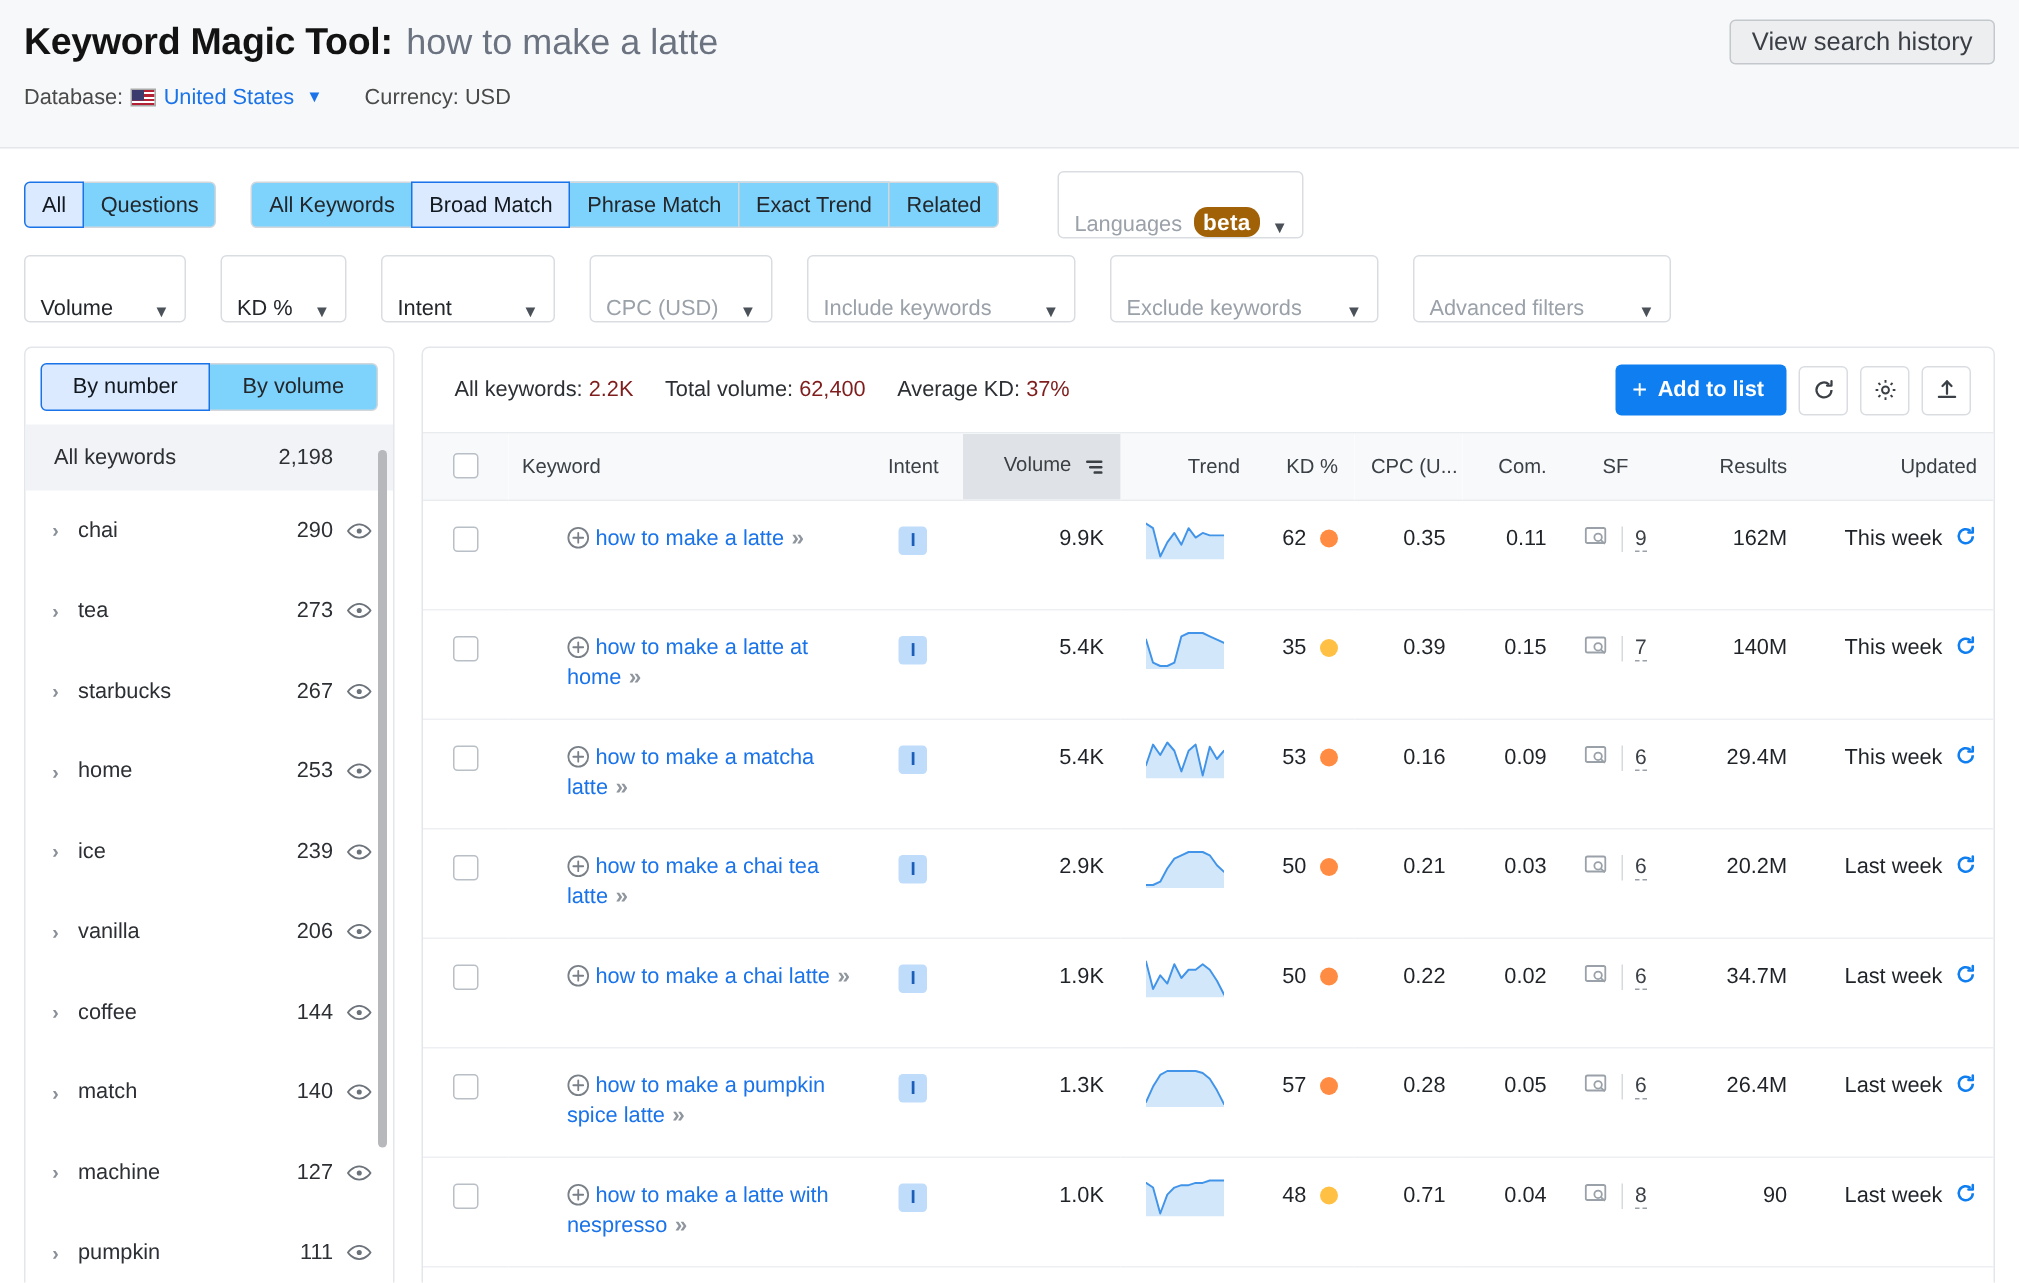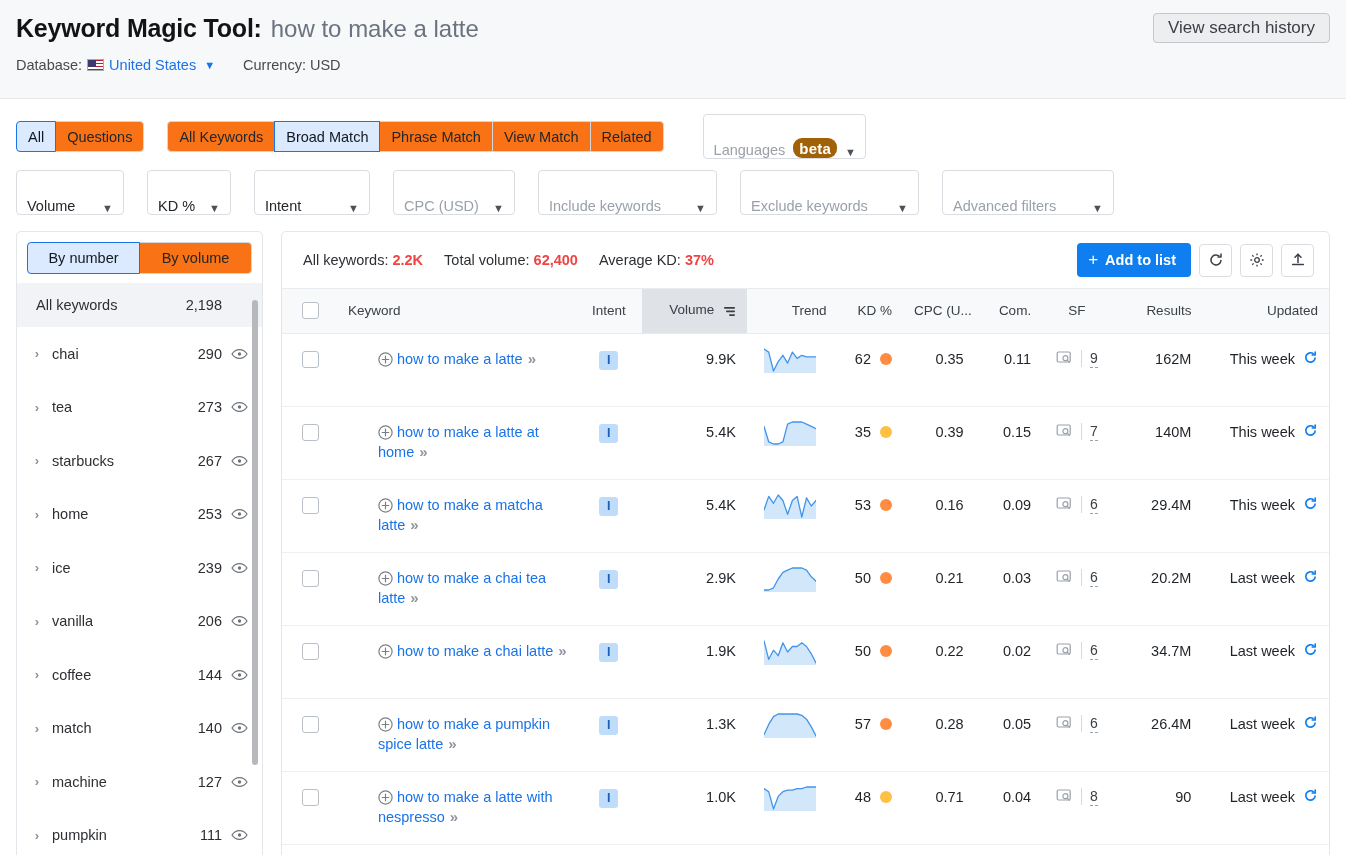--- a/index.html
+++ b/index.html
@@ -49,21 +49,21 @@
     font-size: 17px; font-family: inherit; cursor: pointer;
     display: flex; align-items: center;
   }
 
   
   .filter-bar { padding: 15px 16px 0 16px; background: #fff; }
   .filter-row { display: flex; align-items: center; gap: 23px; }
   .seg-group { display: flex; border-radius: 4px; }
   .seg {
     height: 31px; padding: 0 11px;
-    border: 1px solid #d3d7dc; background: #f97316;
+    border: 1px solid #d3d7dc; background: #7dd3fc;
     font-size: 14.5px; font-family: inherit; color: #23262a;
     display: flex; align-items: center; cursor: pointer;
     margin-left: -1px;
   }
   .seg:first-child { margin-left: 0; border-radius: 4px 0 0 4px; }
   .seg:last-child { border-radius: 0 4px 4px 0; }
   .seg.active {
     background: #dbeafe; border-color: #1a73e8; position: relative; z-index: 2;
     color: #12181f;
   }
@@ -120,21 +120,21 @@
     flex: 1; background: #fff;
     border: 1px solid #e3e6ea; border-radius: 5px;
     overflow: hidden; height: 639px;
   }
   .tbl-toolbar {
     display: flex; align-items: center;
     height: 57px; padding: 0 15px 0 21px;
     border-bottom: 1px solid #e9ecef;
   }
   .stats { display: flex; gap: 21px; font-size: 14.5px; color: #2c2f33; }
-  .stats b { font-weight: bold; color: #ef4444; text-align: right; }
+  .stats b { font-weight: normal; color: #7f1d1d; text-align: right; }
   .tbl-actions { margin-left: auto; display: flex; align-items: center; gap: 8px; }
   .btn-add {
     height: 34px; padding: 0 15px 0 11px;
     background: #0f7ef0; color: #fff; border: none; border-radius: 4px;
     font-size: 14.5px; font-family: inherit; font-weight: bold;
     display: flex; align-items: center; gap: 7px; cursor: pointer;
   }
   .btn-add .plus { font-size: 17px; font-weight: normal; }
   .icon-btn {
     width: 33px; height: 33px;
@@ -222,21 +222,21 @@
 <div class="filter-bar">
   <div class="filter-row">
     <div class="seg-group">
       <button class="seg active">All</button>
       <button class="seg">Questions</button>
     </div>
     <div class="seg-group">
       <button class="seg">All Keywords</button>
       <button class="seg active">Broad Match</button>
       <button class="seg">Phrase Match</button>
-      <button class="seg">View Match</button>
+      <button class="seg">Exact Trend</button>
       <button class="seg">Related</button>
     </div>
     <div class="dd" style="margin-left:16px;padding-right:9px;">
       <span>Languages</span>
       <span class="badge-beta">beta</span>
       <span class="caret">▼</span>
     </div>
   </div>
 
   <div class="filter-row second">

